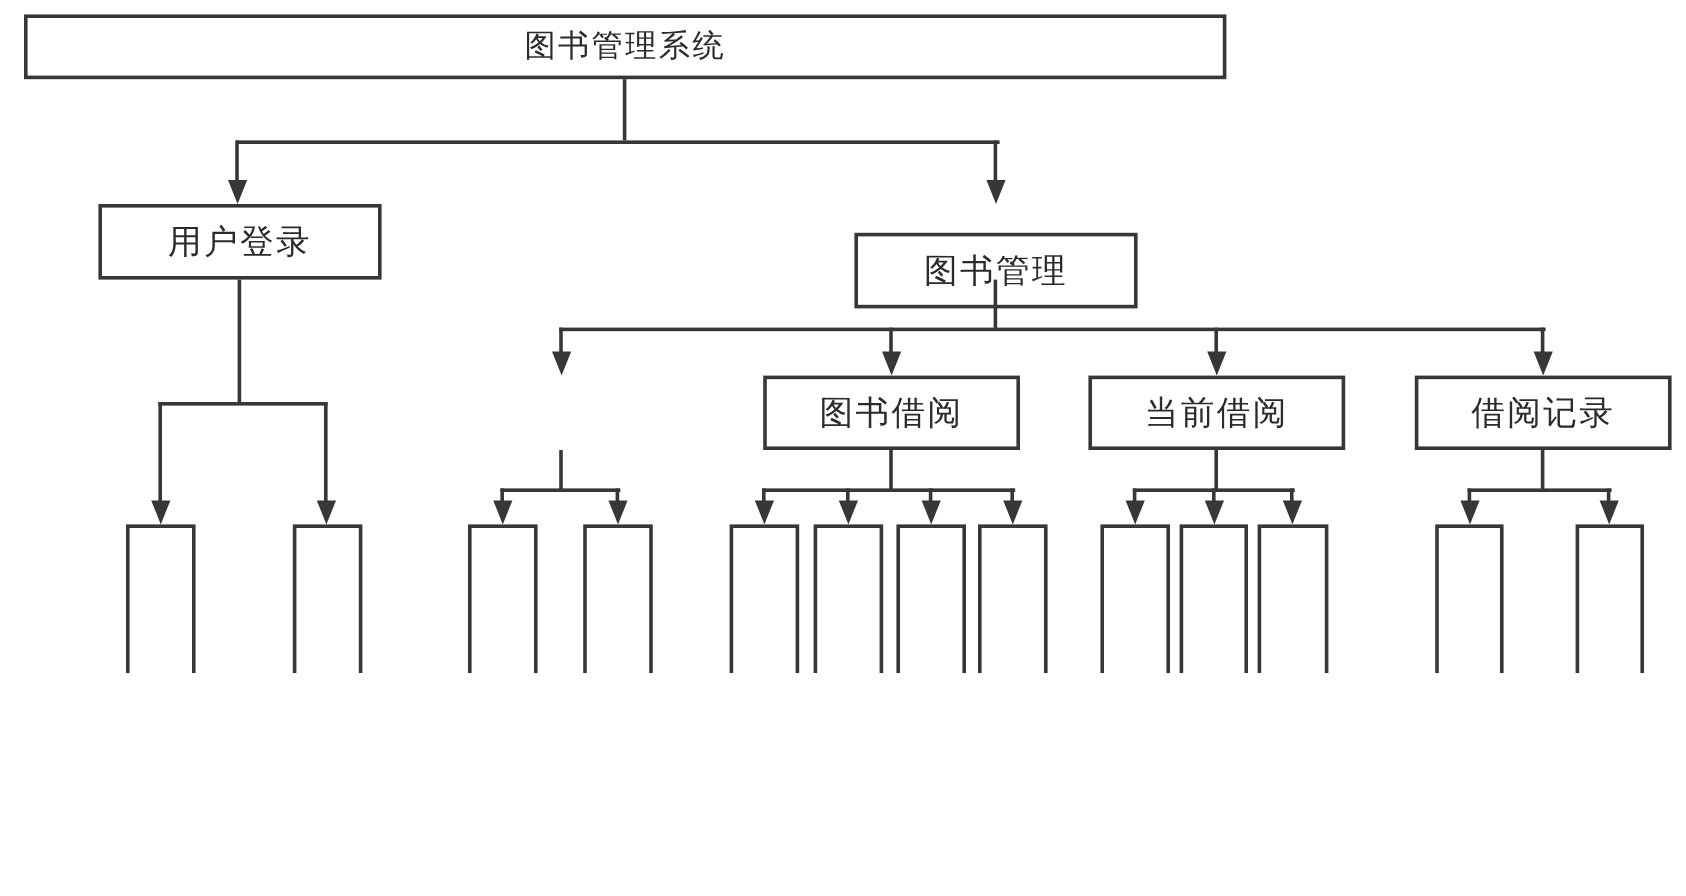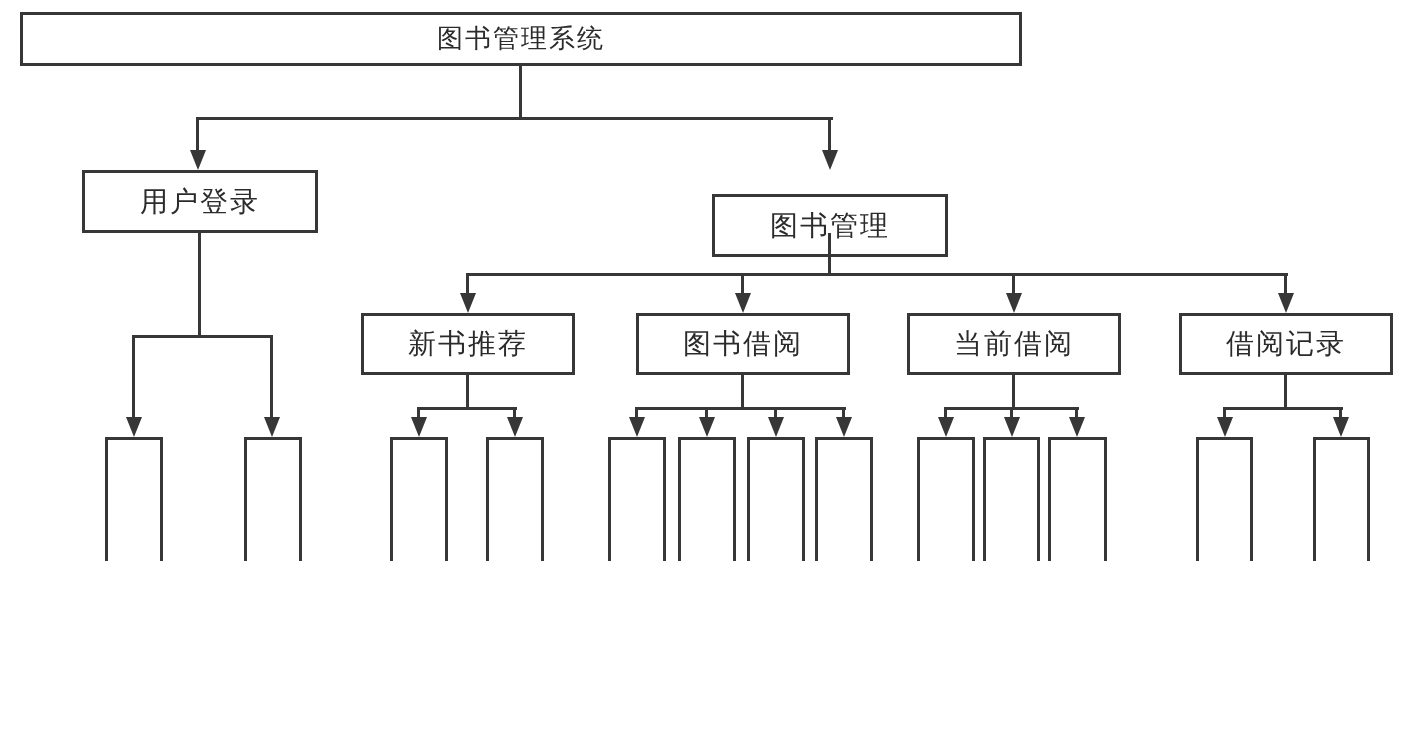--- a/index.html
+++ b/index.html
@@ -66,23 +66,20 @@
   <div class="hl" style="left:466px;top:273px;width:822px;"></div>
   <div class="vl" style="left:466px;top:273px;height:25px;"></div>
   <div class="ah" style="left:460px;top:293px;"></div>
   <div class="vl" style="left:741px;top:273px;height:25px;"></div>
   <div class="ah" style="left:735px;top:293px;"></div>
   <div class="vl" style="left:1012px;top:273px;height:25px;"></div>
   <div class="ah" style="left:1006px;top:293px;"></div>
   <div class="vl" style="left:1284px;top:273px;height:25px;"></div>
   <div class="ah" style="left:1278px;top:293px;"></div>
 
-  <div class="box" style="left:361px;top:313px;width:214px;height:62px;">
-    <span>新书推荐</span>
-  </div>
   <div class="box" style="left:636px;top:313px;width:214px;height:62px;">
     <span>图书借阅</span>
   </div>
   <div class="box" style="left:1179px;top:313px;width:214px;height:62px;">
     <span>借阅记录</span>
   </div>
   <div class="box" style="left:907px;top:313px;width:214px;height:62px;">
     <span>当前借阅</span>
   </div>
 

